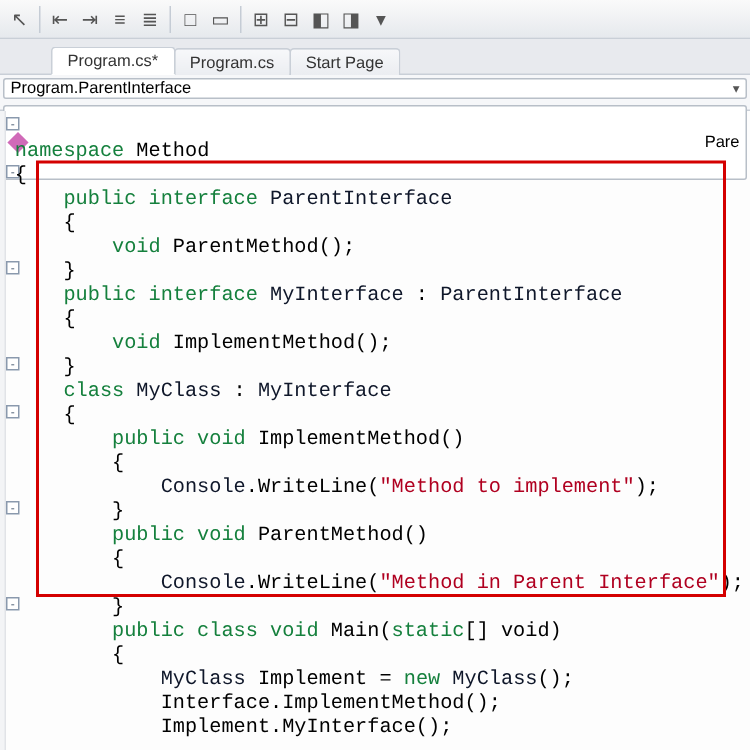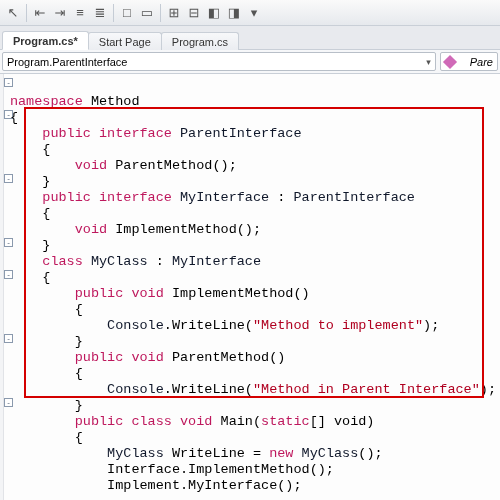--- a/index.html
+++ b/index.html
@@ -54,30 +54,32 @@
     border-top-left-radius: 3px;
     border-top-right-radius: 3px;
     margin-right: -1px;
     background: linear-gradient(#f7f8fa, #ebedf1);
     color: #333;
     position: relative;
     top: 1px;
   }
   .tab.active {
     background: #fff;
-    font-weight: 700;
+    font-weight: 400;
     z-index: 2;
     border-bottom: 1px solid #fff;
+    margin-left: 32px;
   }
   .navbar {
     height: 24px;
     display: flex;
     align-items: stretch;
     border-bottom: 1px solid #c9cfd7;
     background: #f6f7f9;
+    flex-direction: column;
   }
   .navbar .combo {
     flex: 1;
     border: 1px solid #b8bfc8;
     background: #fff;
     margin: 2px;
     display: flex;
     align-items: center;
     padding: 0 4px;
     font-size: 11px;
@@ -85,21 +87,20 @@
     border-radius: 2px;
   }
   .navbar .combo .caret {
     font-size: 9px;
     color: #555;
   }
   .navbar .combo.right {
     flex: 0 0 50px;
     display: flex;
     gap: 13px;
-    font-style: italic;
   }
   .editor-wrap {
     display: flex;
     height: calc(500px - 26px - 24px - 24px);
     position: relative;
   }
   .gutter {
     width: 18px;
     background: #f3f4f6;
     border-right: 1px solid #e1e3e7;
@@ -120,21 +121,21 @@
   }
   .code {
     flex: 1;
     font-family: Consolas, "Courier New", monospace;
     font-size: 13.5px;
     line-height: 16px;
     padding: 4px 4px 4px 6px;
     white-space: pre;
     position: relative;
   }
-  .kw { color: #be185d; }
+  .kw { color: #15803d; }
   .type { color: #0f172a; }
   .str { color: #b00020; }
   .highlight-box {
     position: absolute;
     border: 2px solid #d40000;
     pointer-events: none;
   }
   .pink-icon {
     display: inline-block;
     width: 10px; height: 10px;
@@ -159,22 +160,22 @@
     <div class="sep"></div>
     <div class="icon">⊞</div>
     <div class="icon">⊟</div>
     <div class="icon">◧</div>
     <div class="icon">◨</div>
     <div class="icon">▾</div>
   </div>
 
 <div class="tabs" id="tabs">
     <div class="tab active">Program.cs*</div>
+    <div class="tab">Program.cs</div>
     <div class="tab">Start Page</div>
-    <div class="tab">Program.cs</div>
   </div>
 
 <div class="navbar">
   <div class="combo">
     <span>Program.ParentInterface</span>
     <span class="caret">▾</span>
   </div>
   <div class="combo right">
     <span class="pink-icon"></span>
     <span>Pare</span>
@@ -207,18 +208,18 @@
 <span class="kw">        public</span><span class="kw"> void</span><span> ImplementMethod()</span>
 <span>        {</span>
 <span class="type">            Console</span><span>.WriteLine(</span><span class="str">"Method to implement"</span><span>);</span>
 <span>        }</span>
 <span class="kw">        public</span><span class="kw"> void</span><span> ParentMethod()</span>
 <span>        {</span>
 <span class="type">            Console</span><span>.WriteLine(</span><span class="str">"Method in Parent Interface"</span><span>);</span>
 <span>        }</span>
 <span class="kw">        public</span><span class="kw"> class</span><span class="kw"> void</span><span> Main(</span><span class="kw">static</span><span>[] void)</span>
 <span>        {</span>
-<span class="type">            MyClass</span><span> WriteLine = </span><span class="kw">new</span><span> </span><span class="type">MyClass</span><span>();</span>
+<span class="type">            MyClass</span><span> Implement = </span><span class="kw">new</span><span> </span><span class="type">MyClass</span><span>();</span>
 <span>            Interface.ImplementMethod();</span>
 <span>            Implement.MyInterface();</span>
     <div class="highlight-box" style="left:20px;top:33px;width:460px;height:291px"></div>
   </div>
 </div>
 
 </body></html>

